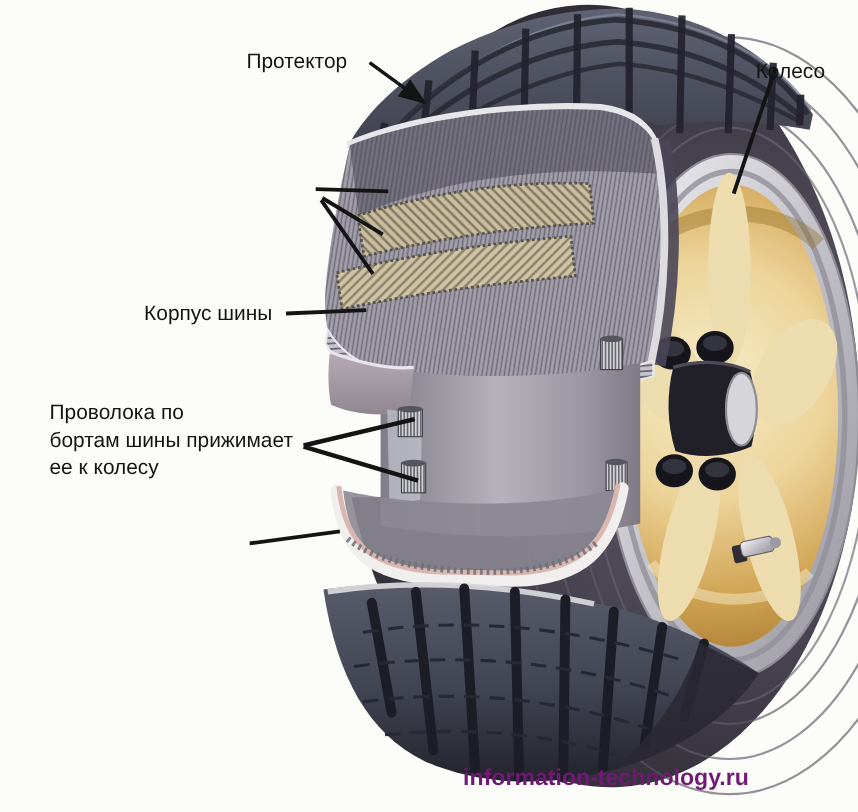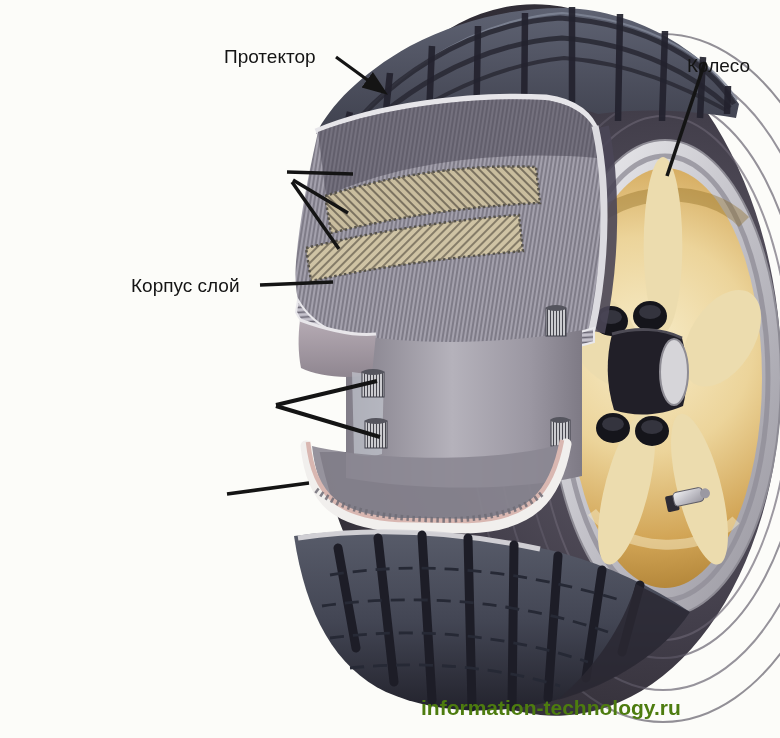--- a/index.html
+++ b/index.html
@@ -200,16 +200,19 @@
     <path d="M292,182 L339,249" stroke-width="3.5"></path>
     <path d="M260,285 L333,282" stroke-width="3.5"></path>
     <path d="M276,405 L377,381" stroke-width="4"></path>
     <path d="M276,406 L380,437" stroke-width="4"></path>
     <path d="M227,494 L309,483" stroke-width="3.5"></path>
   </g>
 </svg>
 
 <div class="lbl" id="lbl-tread">Протектор</div>
 <div class="lbl" id="lbl-wheel">Колесо</div>
-<div class="lbl" id="lbl-carcass">Корпус слой</div>
-<div class="lbl" id="lbl-watermark" style="color: #4d7c0f;">information-technology.ru</div>
+<div class="lbl" id="lbl-carcass">Корпус шины</div>
+<div class="lbl" id="lbl-wire">Проволока по
+бортам шины прижимает
+ее к колесу</div>
+<div class="lbl" id="lbl-watermark" style="color: #701a75;">information-technology.ru</div>
 
 </div>
 
 </body></html>

